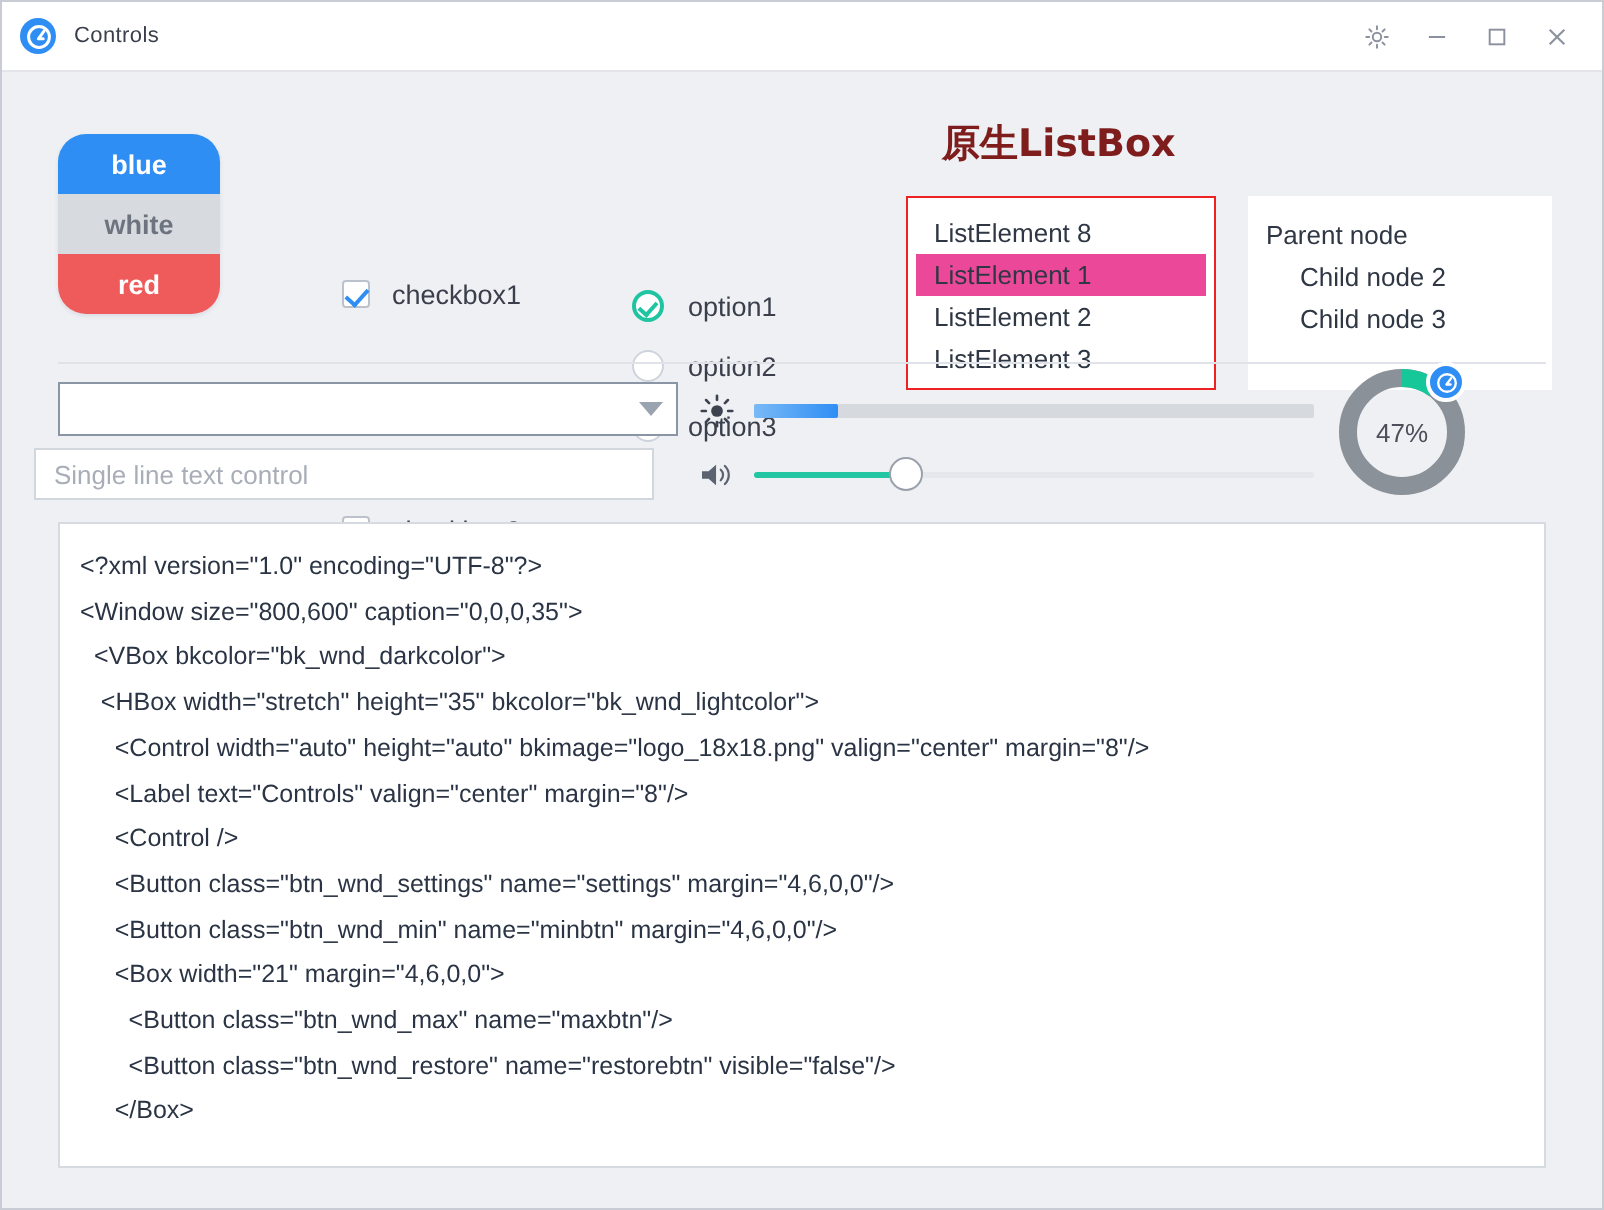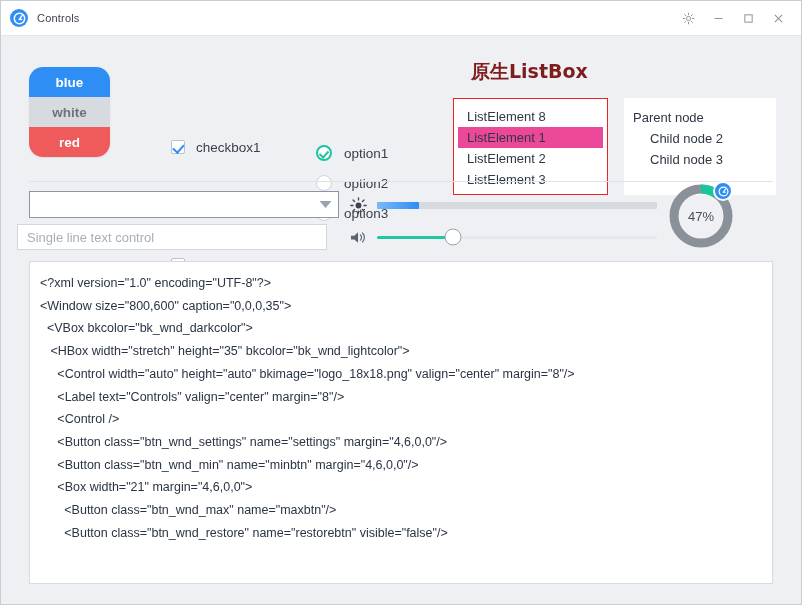--- a/index.html
+++ b/index.html
@@ -366,15 +366,16 @@
     <div class="codeline">  &lt;VBox bkcolor="bk_wnd_darkcolor"&gt;</div>
     <div class="codeline">   &lt;HBox width="stretch" height="35" bkcolor="bk_wnd_lightcolor"&gt;</div>
     <div class="codeline">     &lt;Control width="auto" height="auto" bkimage="logo_18x18.png" valign="center" margin="8"/&gt;</div>
     <div class="codeline">     &lt;Label text="Controls" valign="center" margin="8"/&gt;</div>
     <div class="codeline">     &lt;Control /&gt;</div>
     <div class="codeline">     &lt;Button class="btn_wnd_settings" name="settings" margin="4,6,0,0"/&gt;</div>
     <div class="codeline">     &lt;Button class="btn_wnd_min" name="minbtn" margin="4,6,0,0"/&gt;</div>
     <div class="codeline">     &lt;Box width="21" margin="4,6,0,0"&gt;</div>
     <div class="codeline">       &lt;Button class="btn_wnd_max" name="maxbtn"/&gt;</div>
     <div class="codeline">       &lt;Button class="btn_wnd_restore" name="restorebtn" visible="false"/&gt;</div>
+    <div class="codeline">     &lt;/Box&gt;</div>
   </div>
 
 </div>
 
 </body></html>

